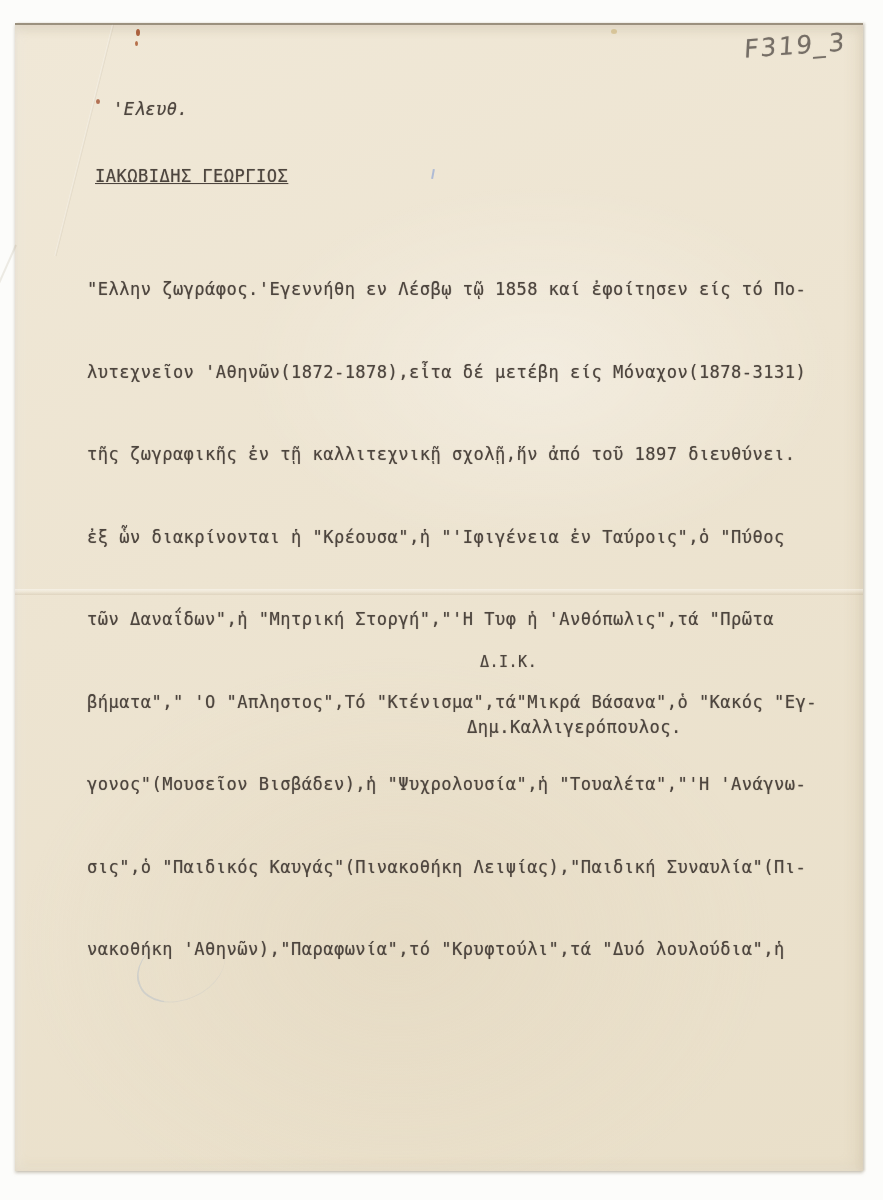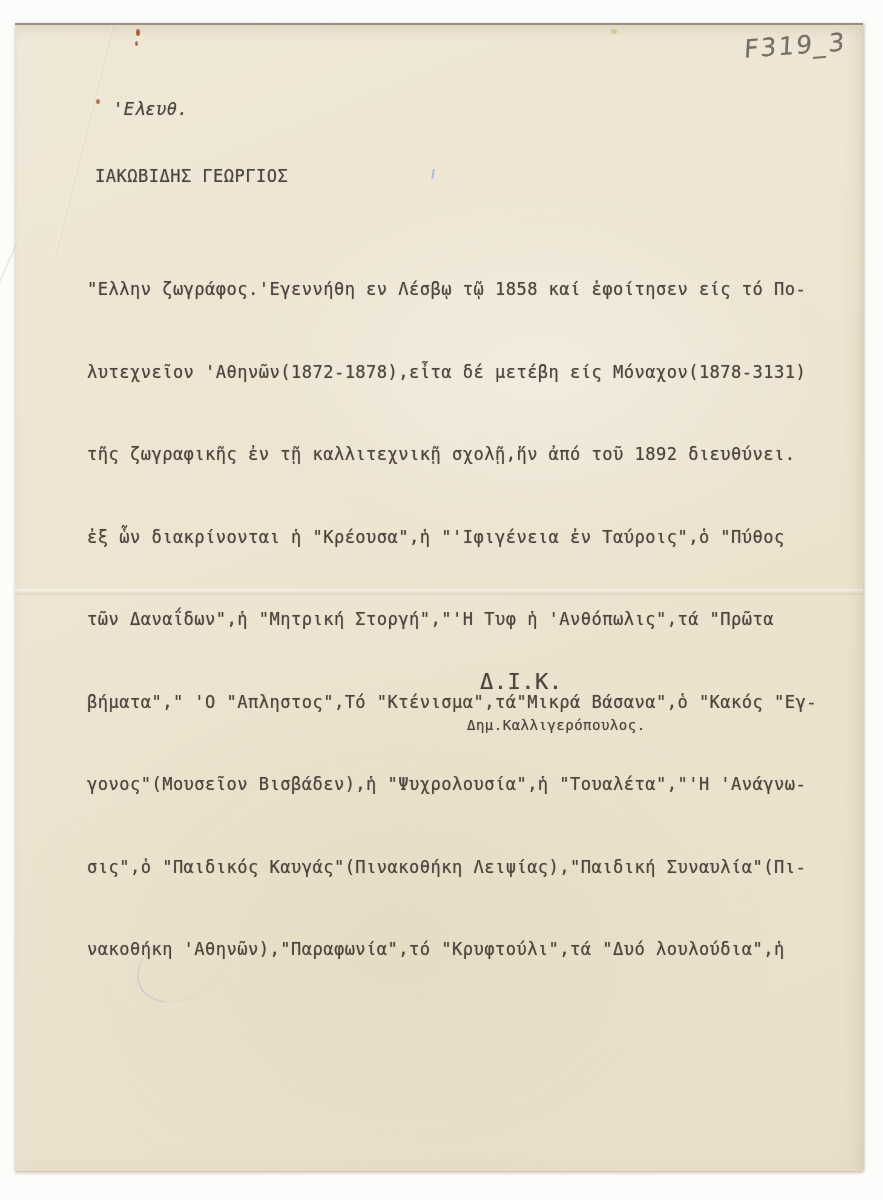--- a/index.html
+++ b/index.html
@@ -43,36 +43,37 @@
   .note {
     left: 98px;
     top: 74px;
     font-size: 17px;
     font-style: italic;
   }
   .title {
     left: 80px;
     top: 141px;
     font-size: 17px;
+    text-decoration: underline;
   }
   .body-block {
     left: 72px;
     top: 196px;
     font-size: 17px;
     line-height: 27.5px;
   }
   .sig-initials {
     left: 465px;
-    top: 644px;
-    font-size: 22px;
+    top: 628px;
+    font-size: 15px;
   }
   .sig-name {
     left: 452px;
     top: 692px;
-    font-size: 14px;
+    font-size: 17px;
   }
   .pencil-number {
     position: absolute;
     right: 16px;
     top: 6px;
     font-family: "DejaVu Sans", sans-serif;
     font-size: 25px;
     color: rgba(104,98,90,0.85);
     transform: rotate(-4deg) skewX(-7deg);
     letter-spacing: 2px;
@@ -164,21 +165,21 @@
 
     <div class="pencil-number">F319_3</div>
 
     <div class="typed note">'Ελευθ.</div>
 
     <div class="typed title">ΙΑΚΩΒΙΔΗΣ ΓΕΩΡΓΙΟΣ</div>
 
     <div class="typed body-block">
       <div>"Ελλην ζωγράφος.'Εγεννήθη εν Λέσβῳ τῷ 1858 καί ἐφοίτησεν είς τό Πο-</div>
       <div>λυτεχνεῖον 'Αθηνῶν(1872-1878),εἶτα δέ μετέβη είς Μόναχον(1878-3131)</div>
-      <div>τῆς ζωγραφικῆς ἐν τῇ καλλιτεχνικῇ σχολῇ,ἥν ἀπό τοῦ 1892 διευθύνει.</div>
+      <div>τῆς ζωγραφικῆς ἐν τῇ καλλιτεχνικῇ σχολῇ,ἥν ἀπό τοῦ 1897 διευθύνει.</div>
       <div>ἐξ ὧν διακρίνονται ἡ "Κρέουσα",ἡ "'Ιφιγένεια ἐν Ταύροις",ὁ "Πύθος</div>
       <div>τῶν Δαναΐδων",ἡ "Μητρική Στοργή","'Η Τυφ ἡ 'Ανθόπωλις",τά "Πρῶτα</div>
       <div>βήματα"," 'Ο "Απληστος",Τό "Κτένισμα",τά"Μικρά Βάσανα",ὁ "Κακός "Εγ-</div>
       <div>γονος"(Μουσεῖον Βισβάδεν),ἡ "Ψυχρολουσία",ἡ "Τουαλέτα","'Η 'Ανάγνω-</div>
       <div>σις",ὁ "Παιδικός Καυγάς"(Πινακοθήκη Λειψίας),"Παιδική Συναυλία"(Πι-</div>
       <div>νακοθήκη 'Αθηνῶν),"Παραφωνία",τό "Κρυφτούλι",τά "Δυό λουλούδια",ἡ</div>
       
       
       
       

